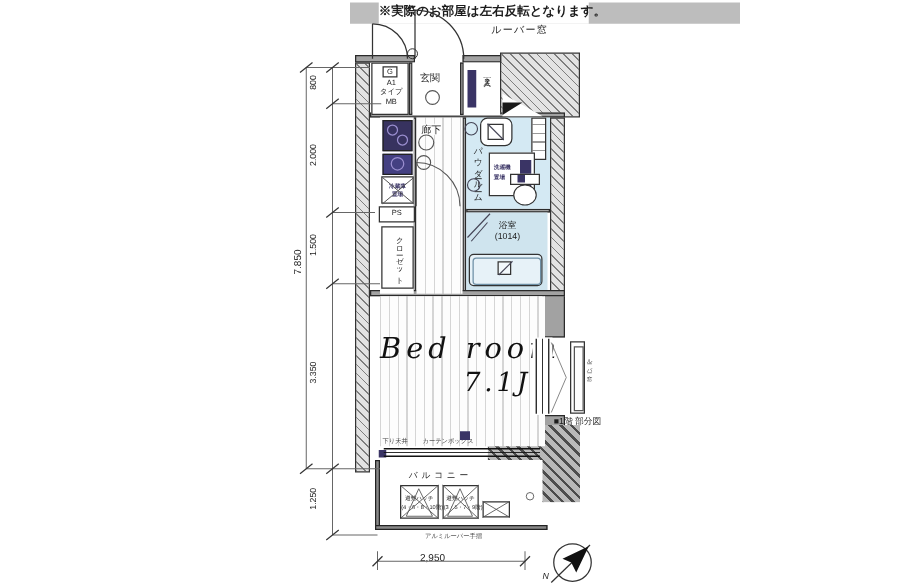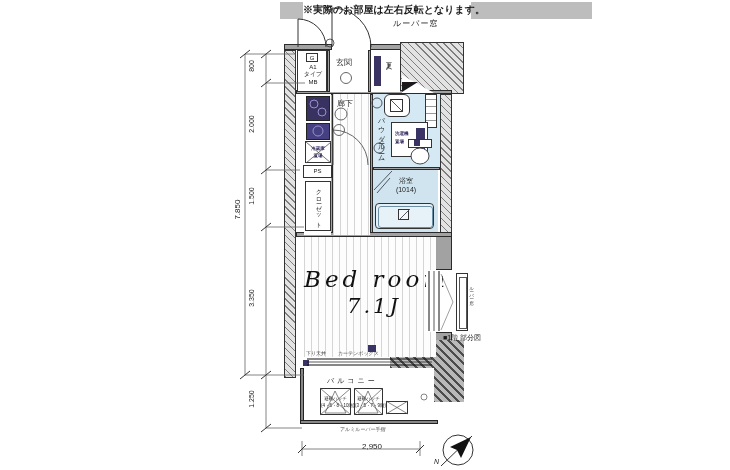--- a/index.html
+++ b/index.html
@@ -96,21 +96,21 @@
   <div class="abs blue" style="left:373px;top:170px;width:65px;height:62px;background:#cfe4ee;"></div>
   <div class="lb ctr" style="left:381px;top:177px;width:50px;font-size:7px;">浴室</div>
   <div class="lb ctr" style="left:381px;top:186px;width:50px;font-size:7px;">(1014)</div>
   <div class="box" style="left:375px;top:203px;width:59px;height:26px;border-radius:4px;background:#e7f2f8;">
     <div class="abs" style="left:2px;top:2px;width:53px;height:20px;border:1px solid #6d8fa5;border-radius:3px;"></div>
   </div>
   <div class="box" style="left:398px;top:209px;width:11px;height:11px;background:#f2f8fb;"></div>
 
   <div class="abs stripes" style="left:304px;top:237px;width:132px;height:120px;"></div>
   <div class="lb ctr" style="left:304px;top:266px;width:132px;font-family:'DejaVu Serif',serif;font-style:italic;font-size:23px;letter-spacing:4px;color:#111;">Bed room</div>
-  <div class="lb ctr" style="left:308px;top:294px;width:132px;font-family:'DejaVu Serif',serif;font-style:italic;font-size:21px;letter-spacing:3px;color:#111;">7.1J</div>
+  <div class="lb ctr" style="left:332px;top:294px;width:132px;font-family:'DejaVu Serif',serif;font-style:italic;font-size:21px;letter-spacing:3px;color:#111;">7.1J</div>
   <div class="lb" style="left:306px;top:351px;font-size:5px;color:#444;">下り天井</div>
   <div class="lb" style="left:338px;top:351px;font-size:5px;color:#444;">カーテンボックス</div>
   <div class="fixture purple" style="left:368px;top:345px;width:8px;height:7px;"></div>
   <div class="fixture purple" style="left:303px;top:360px;width:6px;height:6px;"></div>
 
   <div class="abs" style="left:304px;top:368px;width:130px;height:52px;background:#fff;"></div>
   <div class="abs" style="left:300px;top:368px;width:4px;height:56px;background:#888;border:1px solid #222;box-sizing:border-box;"></div>
   <div class="abs" style="left:300px;top:420px;width:138px;height:4px;background:#888;border:1px solid #222;box-sizing:border-box;"></div>
   <div class="lb" style="left:327px;top:377px;font-size:7px;letter-spacing:3px;">バルコニー</div>
   <div class="box" style="left:320px;top:388px;width:31px;height:27px;background:transparent;">
@@ -129,21 +129,21 @@
   </div>
   <div class="lb vt" style="left:469px;top:283px;font-size:4.5px;height:40px;color:#444;">ルーバー窓</div>
   <div class="lb" style="left:443px;top:334px;font-size:7px;">■1階 部分図</div>
 
   <div class="lb rot" style="left:220px;top:205px;width:36px;font-size:8px;text-align:center;">7.850</div>
   <div class="lb rot" style="left:238px;top:62px;width:28px;font-size:7px;text-align:center;">800</div>
   <div class="lb rot" style="left:238px;top:120px;width:28px;font-size:7px;text-align:center;">2.000</div>
   <div class="lb rot" style="left:238px;top:192px;width:28px;font-size:7px;text-align:center;">1.500</div>
   <div class="lb rot" style="left:238px;top:294px;width:28px;font-size:7px;text-align:center;">3.350</div>
   <div class="lb rot" style="left:238px;top:395px;width:28px;font-size:7px;text-align:center;">1.250</div>
-  <div class="lb ctr" style="left:352px;top:442px;width:40px;font-size:8px;background:#fff;">2,950</div>
+  <div class="lb ctr" style="left:326px;top:442px;width:40px;font-size:8px;background:#fff;">2,950</div>
   <div class="lb" style="left:434px;top:458px;font-size:7px;font-style:italic;">N</div>
 
   <svg width="730" height="470" viewBox="0 0 730 470" style="pointer-events:none;">
 
     <g stroke="#666" stroke-width="0.8" fill="none">
       <line x1="245" y1="54" x2="245" y2="375"></line>
       <line x1="266" y1="54" x2="266" y2="428"></line>
       <line x1="302" y1="449" x2="420" y2="449"></line>
       <line x1="245" y1="54" x2="296" y2="54"></line>
       <line x1="266" y1="83" x2="305" y2="83"></line>

